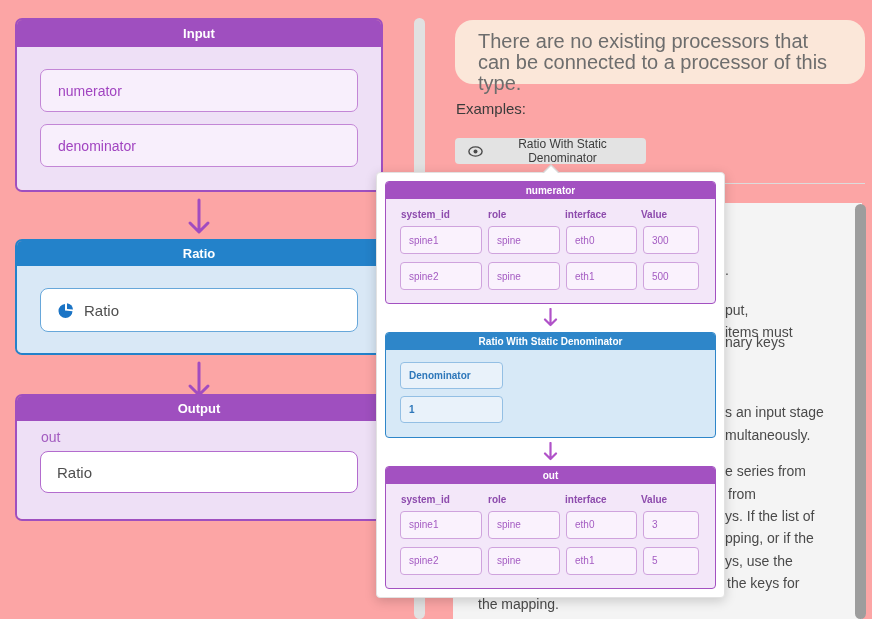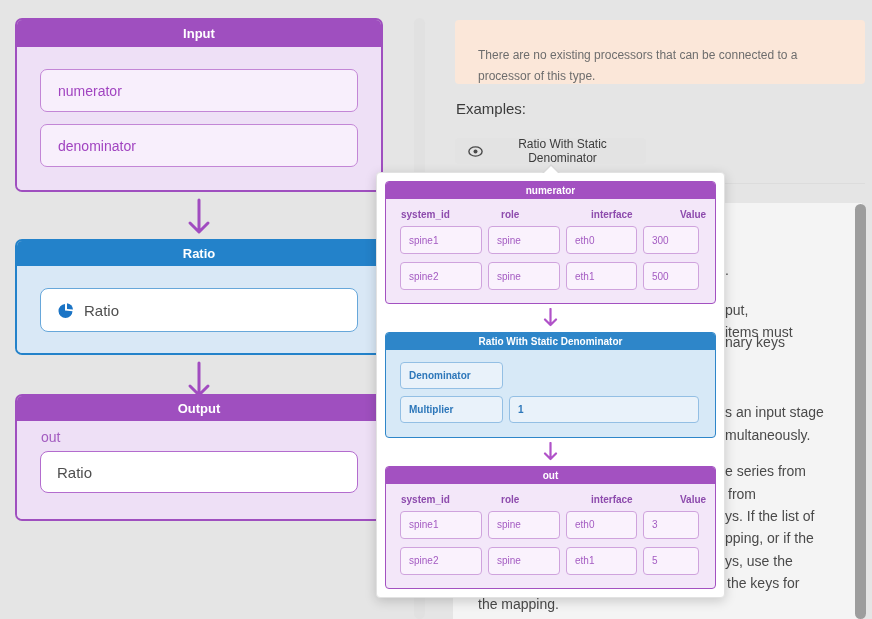--- a/index.html
+++ b/index.html
@@ -1,18 +1,18 @@
 <!DOCTYPE html>
 <html><head>
 <meta charset="utf-8">
 <style>
   * { margin:0; padding:0; box-sizing:border-box; }
   html,body { width:872px; height:619px; overflow:hidden; background:#fff;
     font-family:"Liberation Sans", sans-serif; }
-  .stage { position:relative; width:872px; height:619px; background:#e5e5e5; }
+  .stage { position:relative; width:872px; height:619px; background:#fca5a5; }
 
   
   .node { position:absolute; border-radius:7px; overflow:hidden; }
   .node-header { height:27px; display:flex; align-items:center; justify-content:center;
     color:#fff; font-weight:bold; font-size:13px; }
   .node.purple { border:2px solid #9f4fbf; }
   .node.purple .node-header { background:#9f4fbf; }
   .node.purple .node-body { background:#eee0f6; }
   .node.blue { border:2px solid #2382ca; }
   .node.blue .node-header { background:#2382ca; height:25px; }
@@ -27,22 +27,22 @@
   .node.purple .white-slot { border-color:#b36cce; }
   .out-label { color:#a35cc0; font-size:14px; margin:0 0 6px 1px; }
   .big-arrow { position:absolute; width:26px; height:38px; }
 
   
   .left-scrollbar { position:absolute; left:414px; top:18px; width:11px; height:601px;
     background:#e1e1e1; border-radius:6px; z-index:1; }
 
   
   .alert { position:absolute; left:455px; top:20px; width:410px; height:64px;
-    background:#fbe7d9; border-radius:4px; padding:25px 23px;
-    color:#6d6d6d; font-size:12px; line-height:21px; }
+    background:#fbe7d9; border-radius:18px; padding:11px 23px;
+    color:#6d6d6d; font-size:20px; line-height:21px; }
   .examples-heading { position:absolute; left:456px; top:100px; color:#3b3b3b; font-size:15px; }
   .example-btn { position:absolute; top:138px; height:26px; background:#e3e3e3;
     border:none; border-radius:4px; display:flex; align-items:center; gap:9px;
     padding:0 13px; font-size:12px; color:#3c3c3c; cursor:pointer;
     font-family:"Liberation Sans", sans-serif; }
   .example-btn svg { flex:0 0 auto; }
   .rule { position:absolute; left:455px; top:183px; width:410px; height:1px; background:#dcdcdc; }
 
   .doc-panel { position:absolute; left:453px; top:203px; width:409px; height:416px;
     background:#f4f4f4; }
@@ -62,21 +62,21 @@
     border-left:8px solid transparent; border-right:8px solid transparent;
     border-bottom:8px solid #fff; z-index:11; }
   .psection { width:331px; border-radius:4px; overflow:hidden; }
   .psection.ppurple { border:1px solid #a351c1; background:#f3e7f9; }
   .psection.pblue { border:1px solid #2e86c9; background:#d7e9f7; }
   .psection-header { height:17px; display:flex; align-items:center; justify-content:center;
     color:#fff; font-weight:bold; font-size:10px; }
   .ppurple .psection-header { background:#a351c1; }
   .pblue .psection-header { background:#2e86c9; }
   .psection-body { padding:8px 16px 12px 14px; }
-  .pcols { display:grid; grid-template-columns:82px 72px 71px 56px; gap:18px;
+  .pcols { display:grid; grid-template-columns:82px 72px 71px 56px; gap:5px;
     margin:2px 0 6px 1px; }
   .pcols span { color:#8d4bad; font-size:10px; font-weight:bold; }
   .prow { display:grid; grid-template-columns:82px 72px 71px 56px; gap:6px; margin-bottom:8px; }
   .prow:last-child { margin-bottom:2px; }
   .pcell { height:28px; background:#faf2fd; border:1px solid #cfa3dd; border-radius:4px;
     display:flex; align-items:center; padding:0 8px; color:#a45cc2; font-size:10px; }
   .pform-row { display:grid; grid-template-columns:103px 190px; gap:6px; margin-bottom:7px; }
   .pform-row:last-child { margin-bottom:2px; }
   .pblue .psection-body { padding:12px 16px 12px 14px; }
   .bcell { height:27px; background:#e9f2fa; border:1px solid #93bfe4; border-radius:4px;
@@ -201,21 +201,20 @@
       </svg>
     </div>
 
     <div class="psection pblue">
       <div class="psection-header">Ratio With Static Denominator</div>
       <div class="psection-body">
           <div class="pform-row">
             <div class="bcell">Denominator</div>
           </div>
           <div class="pform-row">
-            <div class="bcell">Multiplier</div>
             <div class="bcell">1</div>
           </div>
         </div>
     </div>
 
     <div class="parrow">
       <svg width="15" height="20" viewBox="0 0 15 20">
         <path d="M7.5 1 V16 M2 11.5 L7.5 17 L13 11.5" fill="none" stroke="#b052c8" stroke-width="2.2" stroke-linecap="round" stroke-linejoin="round"></path>
       </svg>
     </div>

